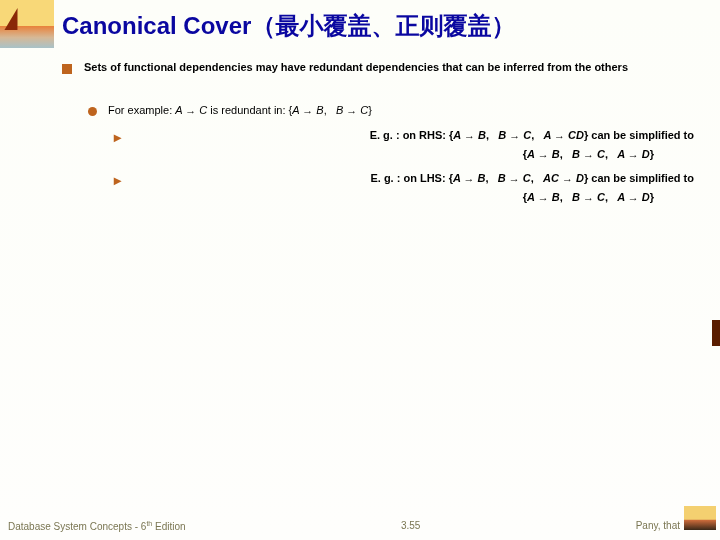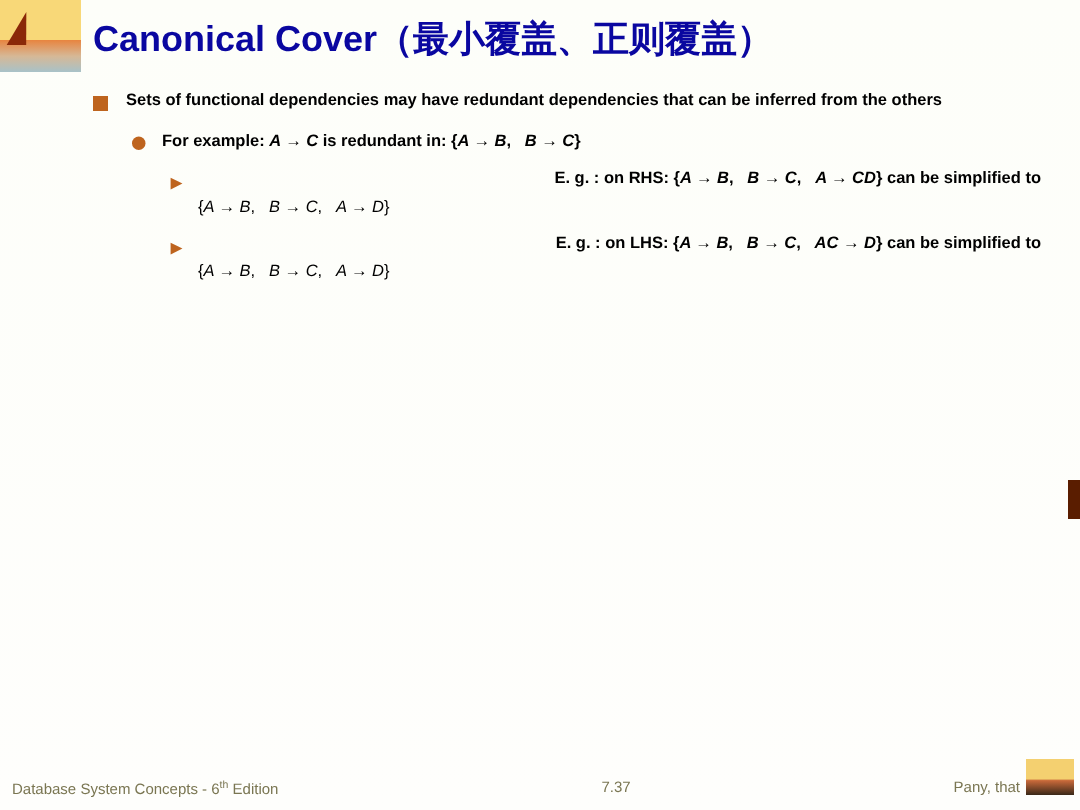--- a/index.html
+++ b/index.html
@@ -38,31 +38,31 @@
   .content {
     position: absolute; top: 60px; left: 58px; right: 26px;
     font-size: 11px; color: #000;
     line-height: 1.35;
   }
   .li1 { position: relative; padding-left: 26px; margin-bottom: 8px; font-weight: bold; }
   .li1::before {
     content: ""; position: absolute; left: 4px; top: 4px;
     width: 10px; height: 10px; background: #be641e;
   }
-  .li2 { position: relative; padding-left: 50px; margin-bottom: 10px; font-weight: bold; margin-top: 12px; }
+  .li2 { position: relative; padding-left: 50px; margin-bottom: 10px; font-weight: normal; margin-top: 28px; }
   .li2::before {
     content: ""; position: absolute; left: 30px; top: 4px;
     width: 9px; height: 9px; background: #be641e; border-radius: 50%;
   }
   .li3 { position: relative; padding-left: 74px; margin-bottom: 4px; font-weight: bold; margin-top: 10px; text-align: right; }
   .li3::before {
     content: "▸"; position: absolute; left: 56px; top: 0px;
     color: #be641e; font-size: 14px;
   }
-  .li3c { padding-left: 74px; font-weight: normal; text-align: left; margin-bottom: 6px; padding-right: 40px; }
+  .li3c { padding-left: 74px; font-weight: bold; text-align: right; margin-bottom: 6px; padding-right: 40px; }
   .ital { font-style: italic; }
   .footer {
     position: absolute; bottom: 8px; left: 0; right: 0;
     font-size: 10px; color: #7a7652;
     display: flex; justify-content: space-between;
     padding: 0 40px 0 8px;
   }
   .footer .sup { font-size: 7px; vertical-align: super; }
   .accent {
     position: absolute; right: 0; top: 320px; width: 8px; height: 26px;
@@ -100,17 +100,17 @@
     {<span class="ital">A → B</span>,&nbsp;&nbsp;&nbsp;<span class="ital">B → C</span>,&nbsp;&nbsp;&nbsp;<span class="ital">A → D</span>}
   </div>
 
 
 </div>
 
 <div class="footer">
   <span>
     <span>Database System Concepts - 6</span><span class="sup">th</span><span> Edition</span>
   </span>
-  <span>7.37</span>
+  <span>3.55</span>
   <span>Pany, that</span>
 </div>
 
 <div class="logo-br"></div>
 
 </body></html>

